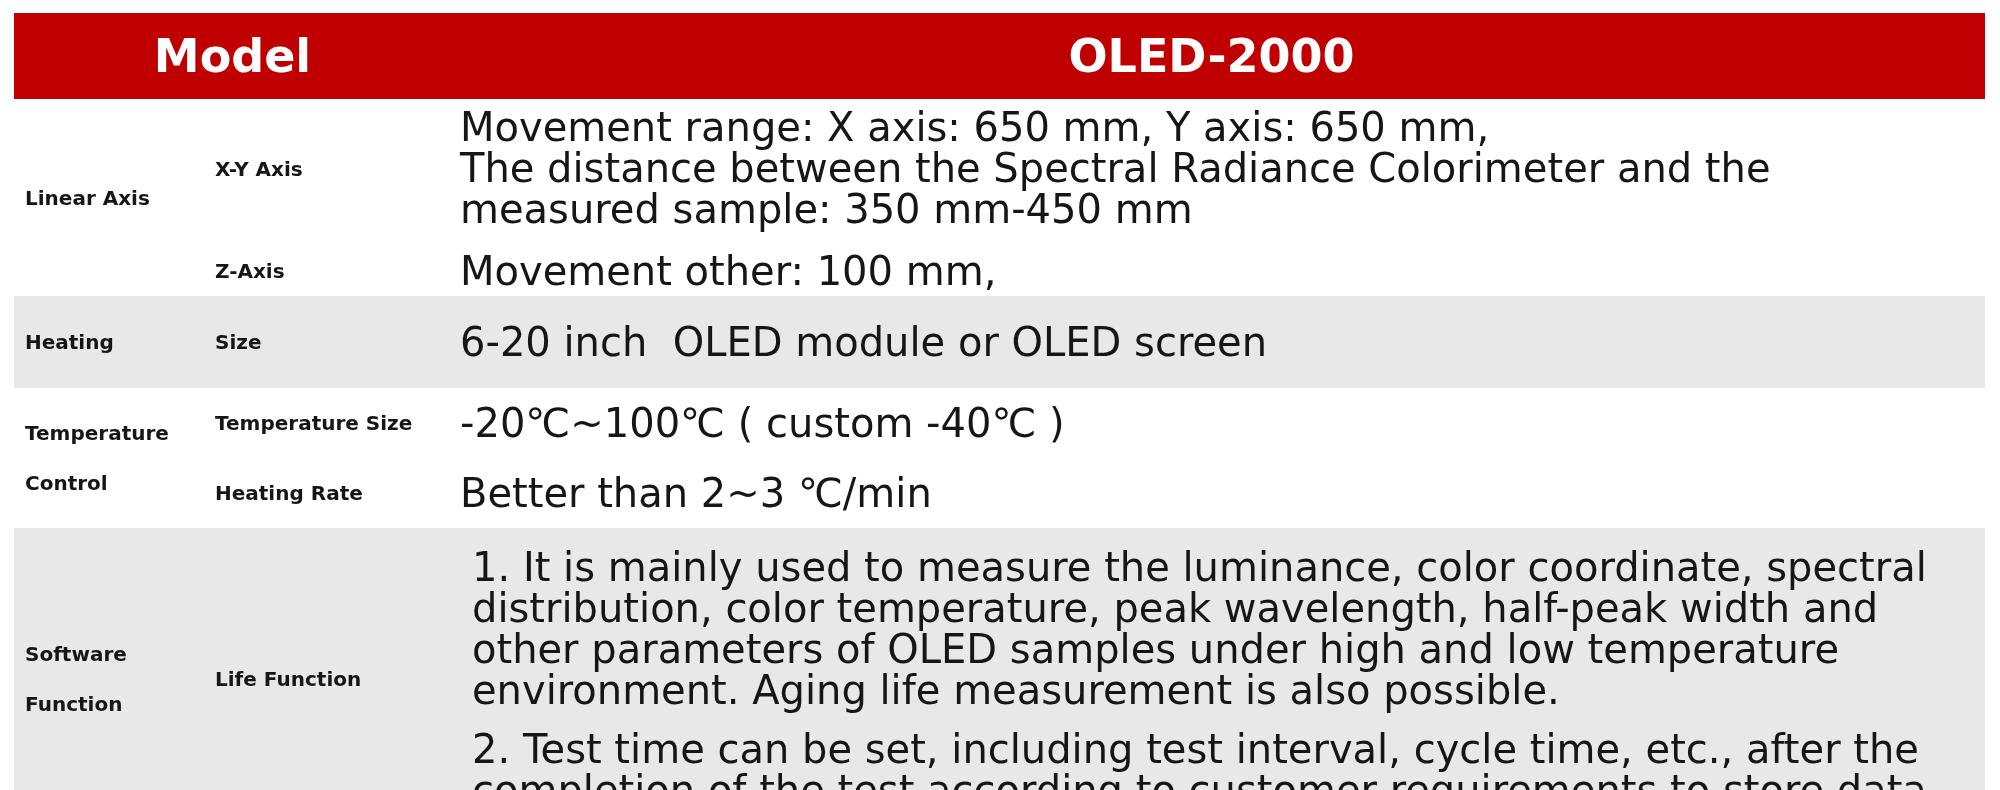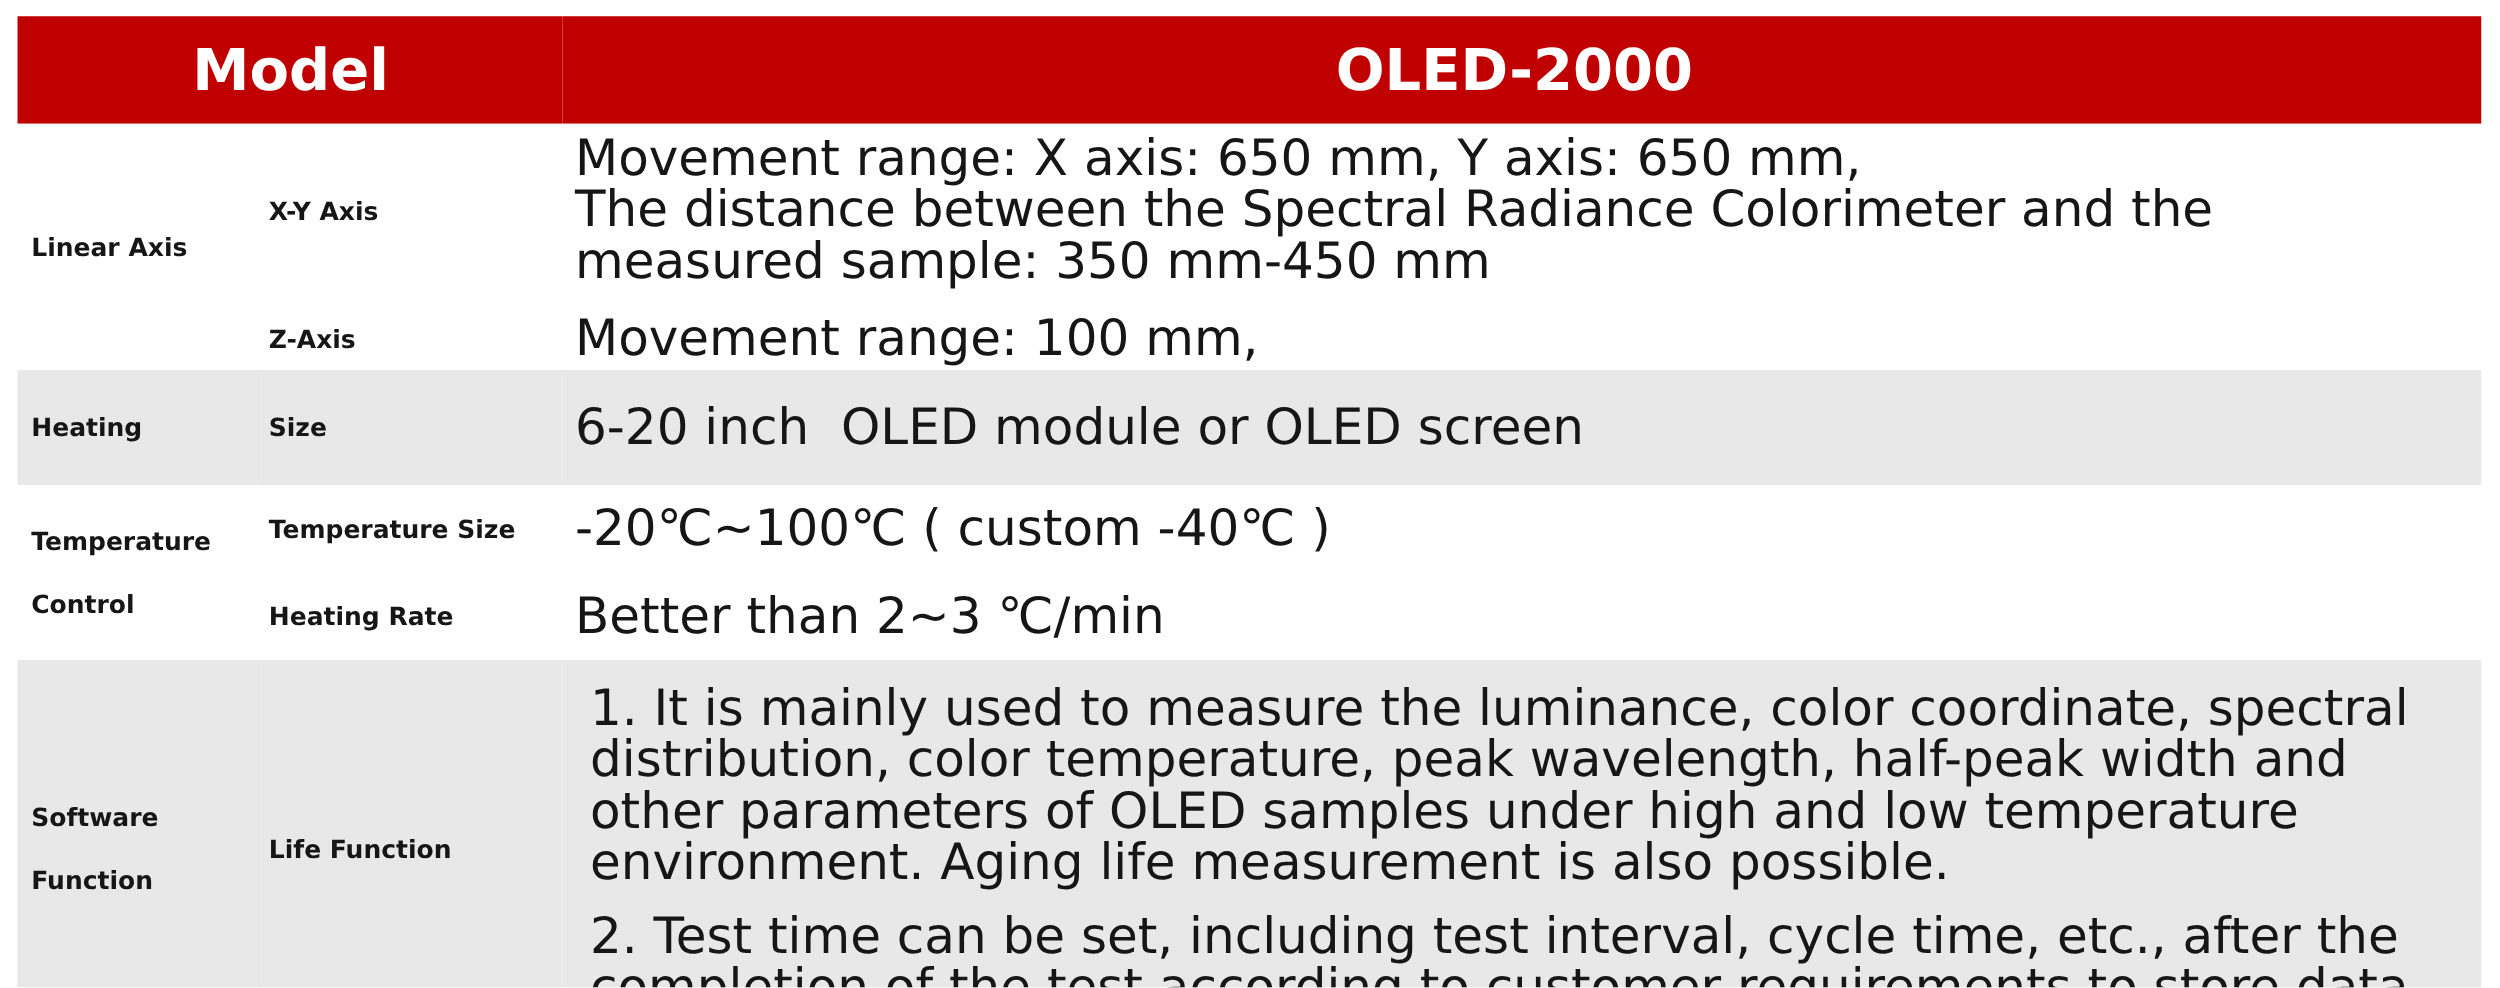--- a/index.html
+++ b/index.html
@@ -83,21 +83,21 @@
 
     <tbody class="band-white sec-linear">
       <tr class="r-xy">
         <th rowspan="2" class="c1">Linear Axis</th>
         <th class="c2">X-Y Axis</th>
         <td class="c3 val">Movement range: X axis: 650 mm, Y axis: 650 mm,
 The distance between the Spectral Radiance Colorimeter and the measured sample: 350 mm-450 mm</td>
       </tr>
       <tr class="r-z">
         <th class="c2">Z-Axis</th>
-        <td class="c3 val">Movement range: 100 mm,</td>
+        <td class="c3 val">Movement other: 100 mm,</td>
       </tr>
     </tbody>
 
     <tbody class="band-gray sec-samples">
       <tr>
         <th class="c1">Heating</th>
         <th class="c2">Size</th>
         <td class="c3 val">6-20 inch  OLED module or OLED screen</td>
       </tr>
     </tbody>

